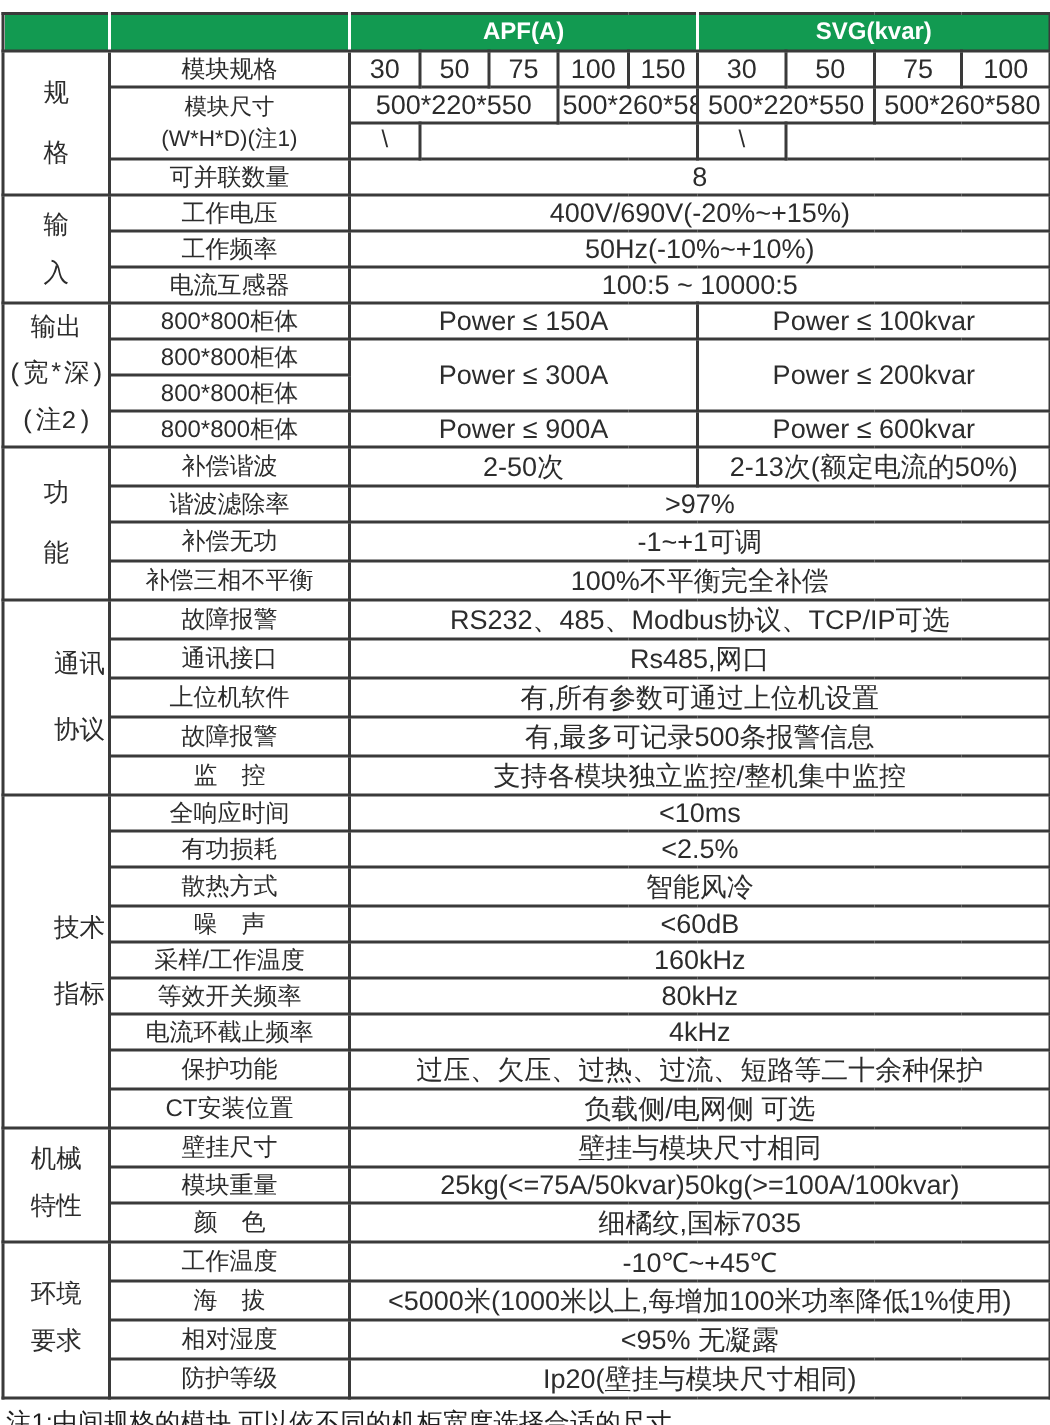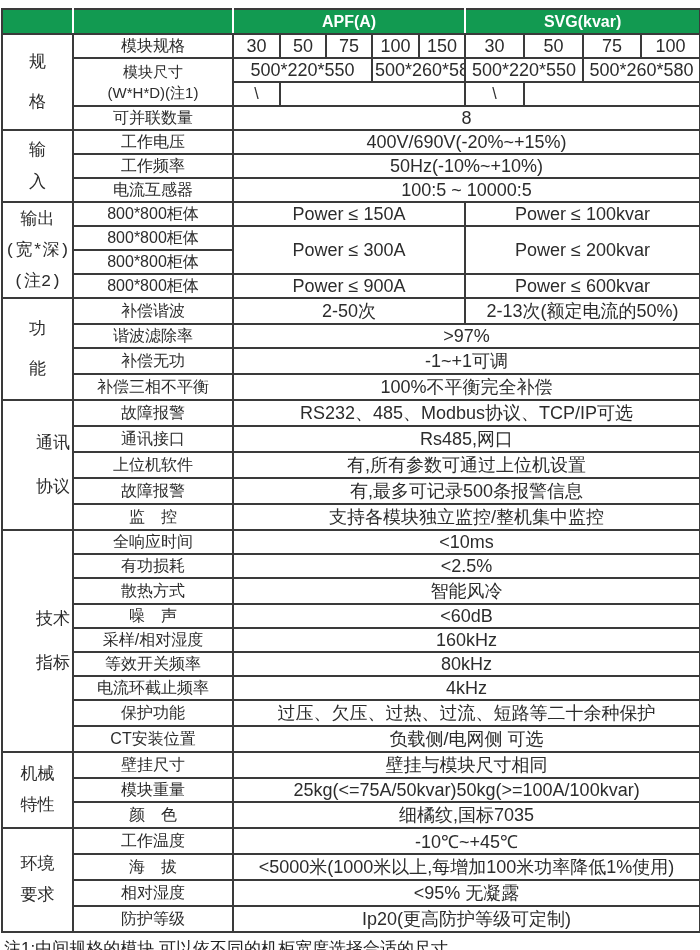--- a/index.html
+++ b/index.html
@@ -208,21 +208,21 @@
       </tr>
       <tr>
         <td>散热方式</td>
         <td colspan="9" class="val">智能风冷</td>
       </tr>
       <tr>
         <td>噪　声</td>
         <td colspan="9" class="val">&lt;60dB</td>
       </tr>
       <tr>
-        <td>采样/相对湿度</td>
+        <td>采样/工作温度</td>
         <td colspan="9" class="val">160kHz</td>
       </tr>
       <tr>
         <td>等效开关频率</td>
         <td colspan="9" class="val">80kHz</td>
       </tr>
       <tr>
         <td>电流环截止频率</td>
         <td colspan="9" class="val">4kHz</td>
       </tr>
@@ -259,21 +259,21 @@
       <tr>
         <td>海　拔</td>
         <td colspan="9" class="val">&lt;5000米(1000米以上,每增加100米功率降低1%使用)</td>
       </tr>
       <tr>
         <td>相对湿度</td>
         <td colspan="9" class="val">&lt;95% 无凝露</td>
       </tr>
       <tr>
         <td>防护等级</td>
-        <td colspan="9" class="val">Ip20(更高防护等级可定制)</td>
+        <td colspan="9" class="val">Ip20(壁挂与模块尺寸相同)</td>
       </tr>
     </tbody>
   </table>
 
   <div class="notes">
     <div class="note">注1:中间规格的模块,可以依不同的机柜宽度选择合适的尺寸。</div>
     <div class="note">注2:柜体高度默认2200mm,柜内默认每个模块配一个断路器,以便日后扩充功率.</div>
   </div>
 </div>
 

